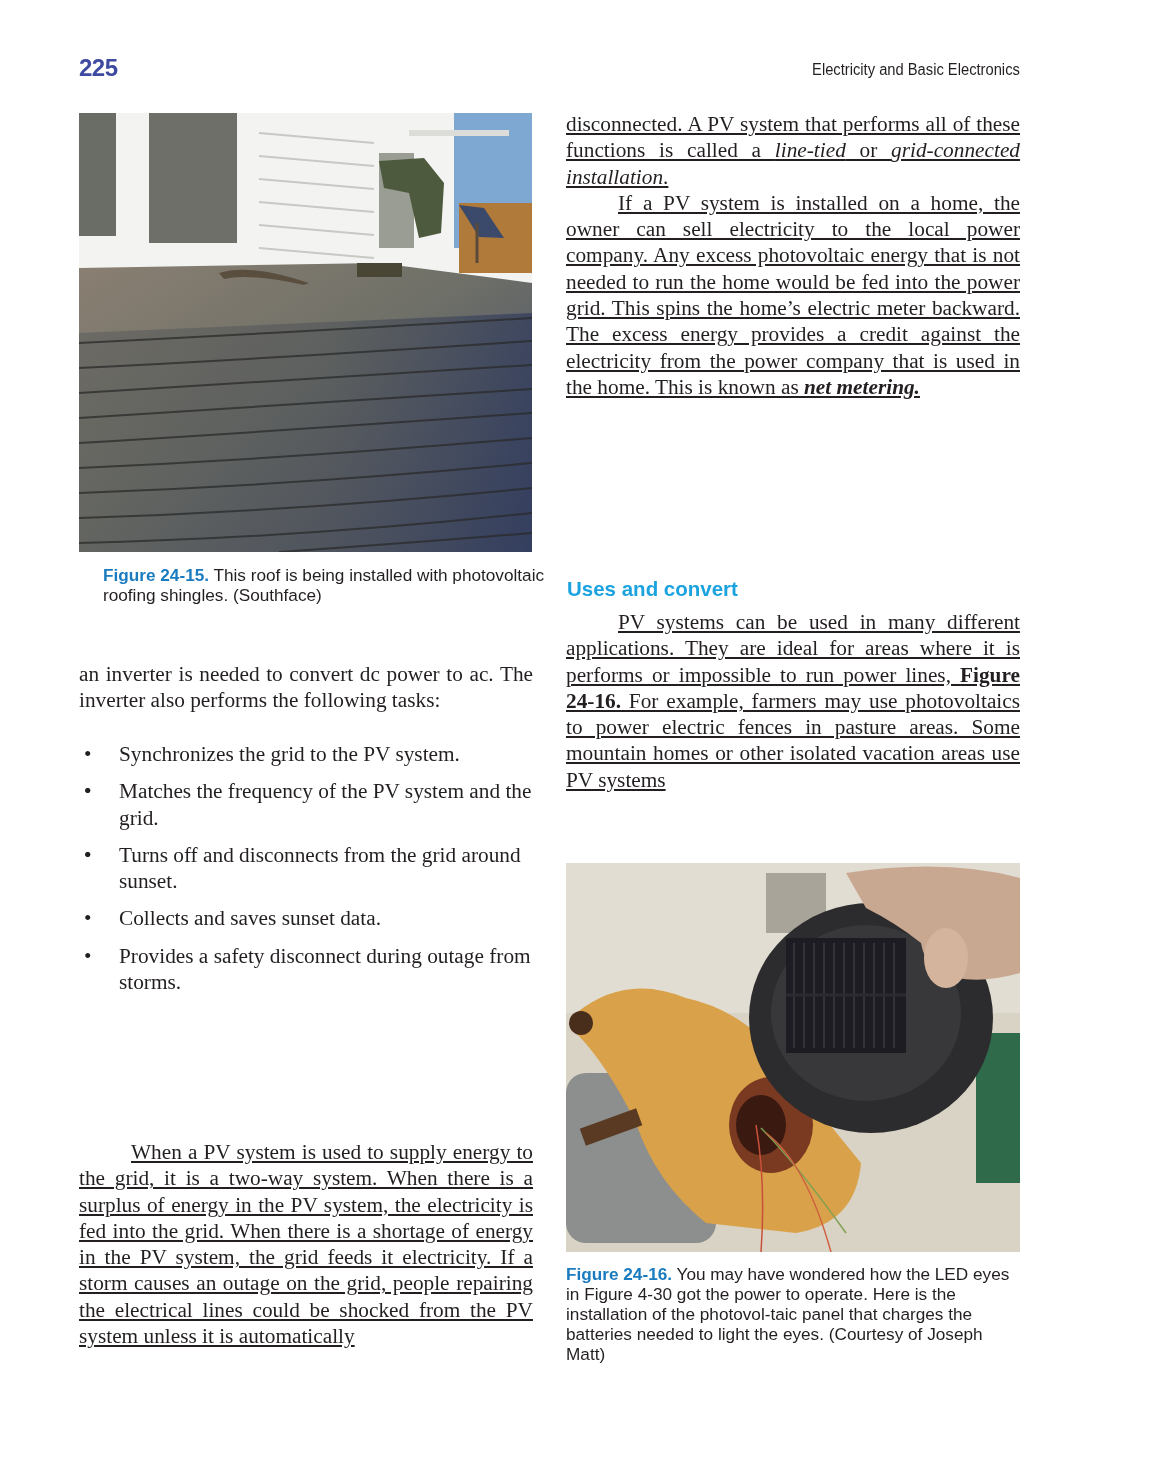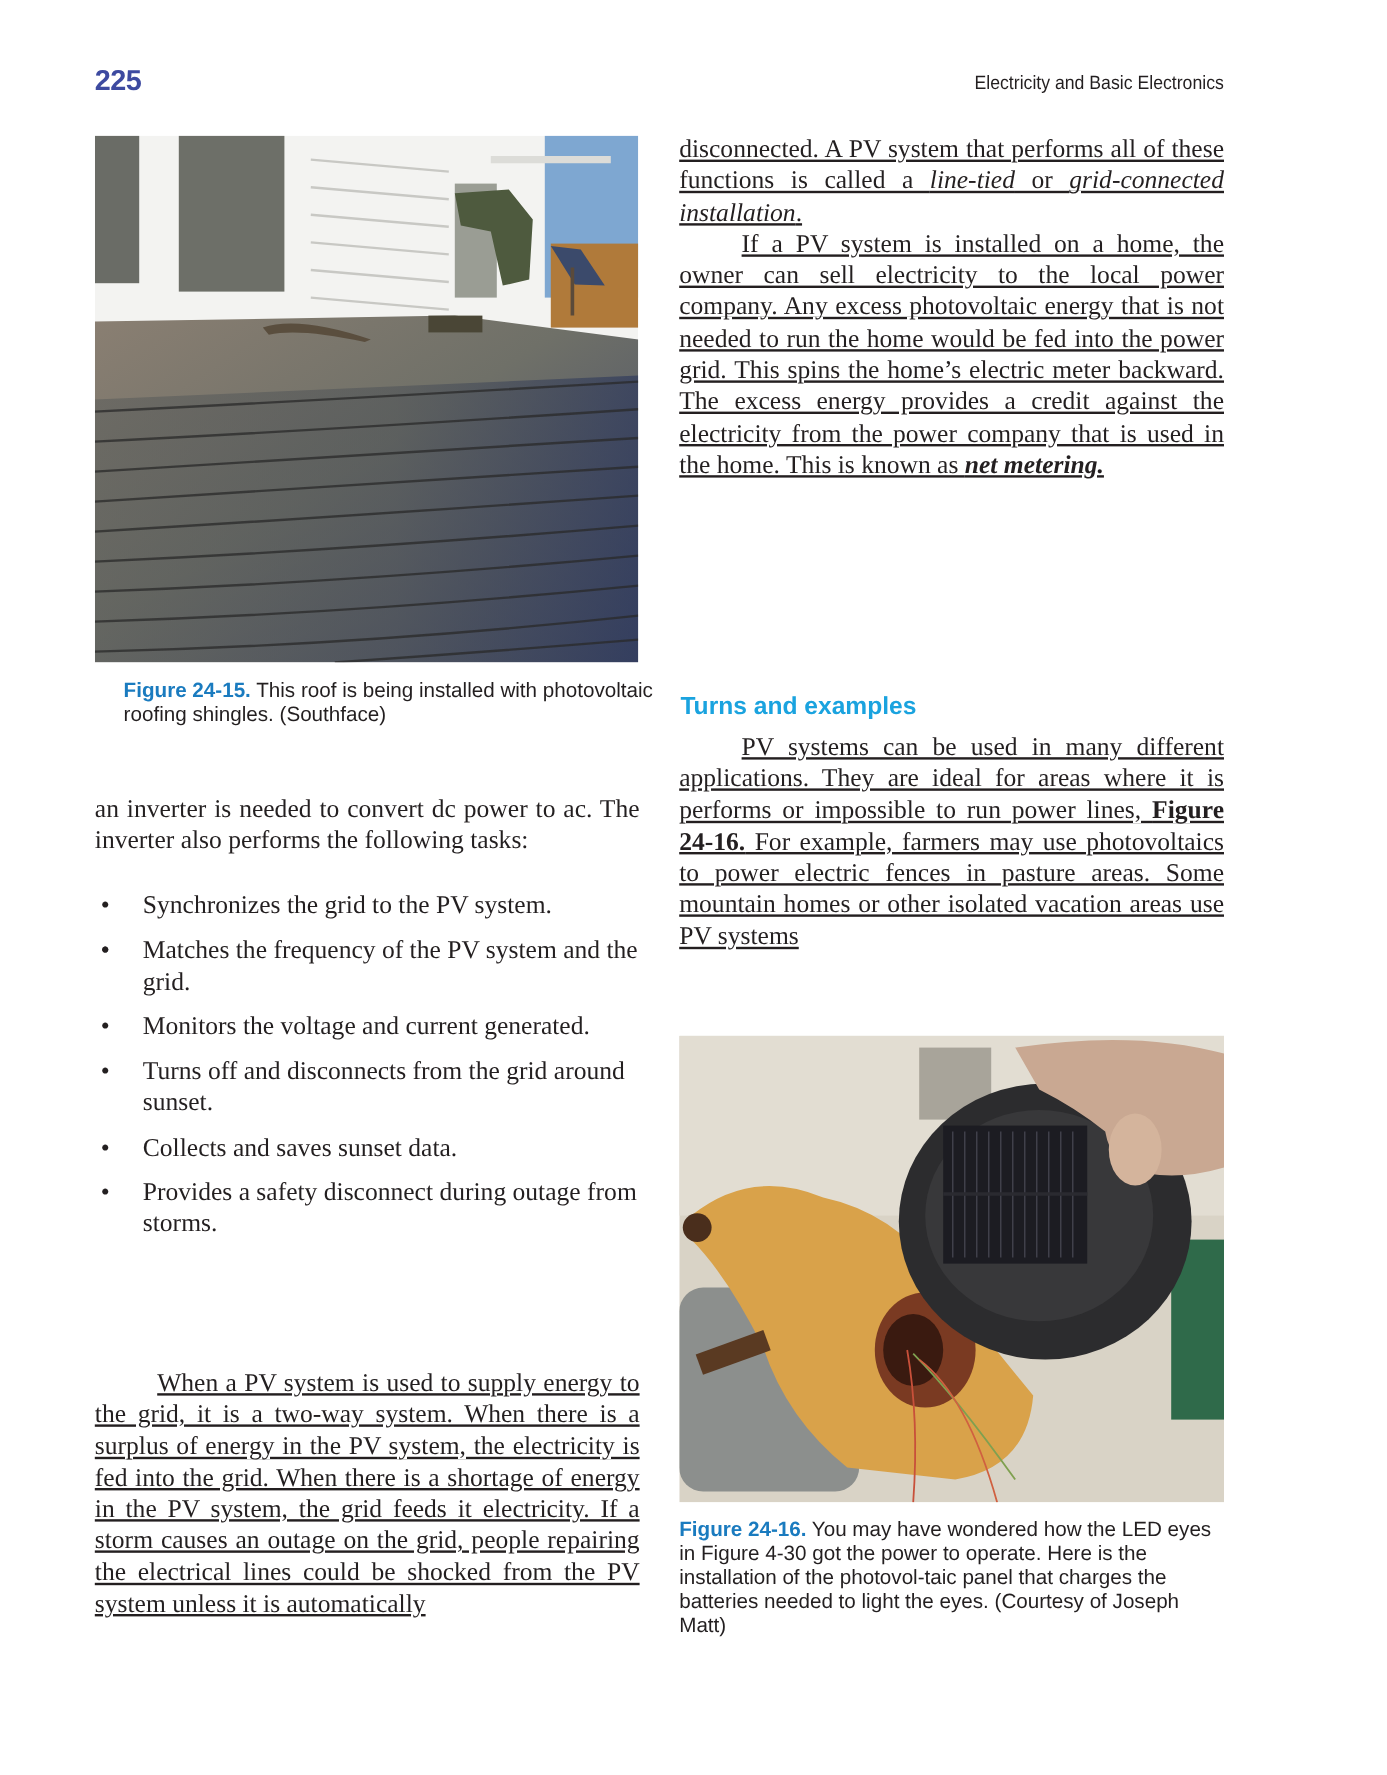--- a/index.html
+++ b/index.html
@@ -101,36 +101,36 @@
 <div class="caption cap1">
   <span class="fig-label">Figure 24-15.</span><span> This roof is being installed with photovoltaic roofing shingles. (Southface)</span>
 </div>
 
 <div class="para col-left" style="top:661px;">an inverter is needed to convert dc power to ac. The inverter also performs the following tasks:</div>
 
 <ul class="bullets">
   <li><span class="dot">•</span><span>Synchronizes the grid to the PV system.</span></li>
   <li><span class="dot">•</span></li>
   <li><span class="dot">•</span><span>Matches the frequency of the PV system and the grid.</span></li>
-  <li><span class="dot">•</span><span>Monitors the voltage and current generated.</span></li>
+  <li><span class="dot">•</span></li>
   <li><span class="dot">•</span><span>Turns off and disconnects from the grid around sunset.</span></li>
   <li><span class="dot">•</span><span>Collects and saves sunset data.</span></li>
   <li><span class="dot">•</span><span>Provides a safety disconnect during outage from storms.</span></li>
 </ul>
 
 <div class="para col-left" style="top:1139px;">
   <p class="indent">When a PV system is used to supply energy to the grid, it is a two-way system. When there is a surplus of energy in the PV system, the electricity is fed into the grid. When there is a shortage of energy in the PV system, the grid feeds it electricity. If a storm causes an outage on the grid, people repairing the electrical lines could be shocked from the PV system unless it is automatically</p>
 </div>
 
 <div class="para col-right" style="top:111px;">
   <p><span>disconnected. A PV system that performs all of these functions is called a </span><em>line-tied</em><span> or </span><em>grid-connected installation</em><span>.</span></p>
   <p class="indent"><span>If a PV system is installed on a home, the owner can sell electricity to the local power company. Any excess photovoltaic energy that is not needed to run the home would be fed into the power grid. This spins the home’s electric meter backward. The excess energy provides a credit against the electricity from the power company that is used in the home. This is known as </span><span class="bi">net metering.</span></p>
 </div>
 
-<div class="heading">Turns and examples</div>
+<div class="heading">Uses and convert</div>
 
 <div class="para col-right" style="top:609px;">
   <p class="indent"><span>PV systems can be used in many different applications. They are ideal for areas where it is performs or impossible to run power lines, </span><b>Figure 24-16.</b><span> For example, farmers may use photovoltaics to power electric fences in pasture areas. Some mountain homes or other isolated vacation areas use PV systems</span></p>
 </div>
 
 <div class="fig fig2">
   <svg width="454" height="389" viewBox="0 0 454 389">
     <rect x="0" y="0" width="454" height="389" fill="#d9d3c6"></rect>
     <rect x="0" y="0" width="454" height="150" fill="#e2ddd2"></rect>
     <rect x="200" y="10" width="60" height="60" fill="#a8a49a"></rect>

